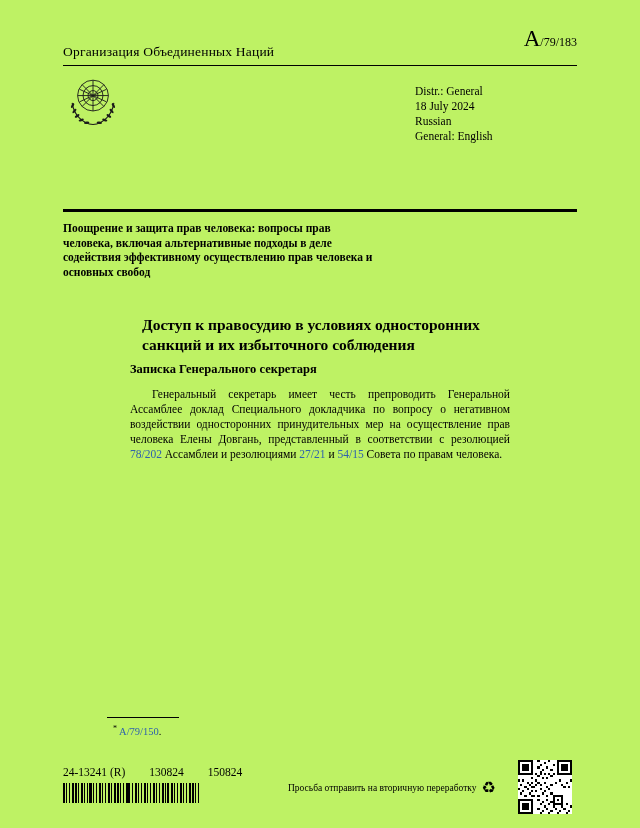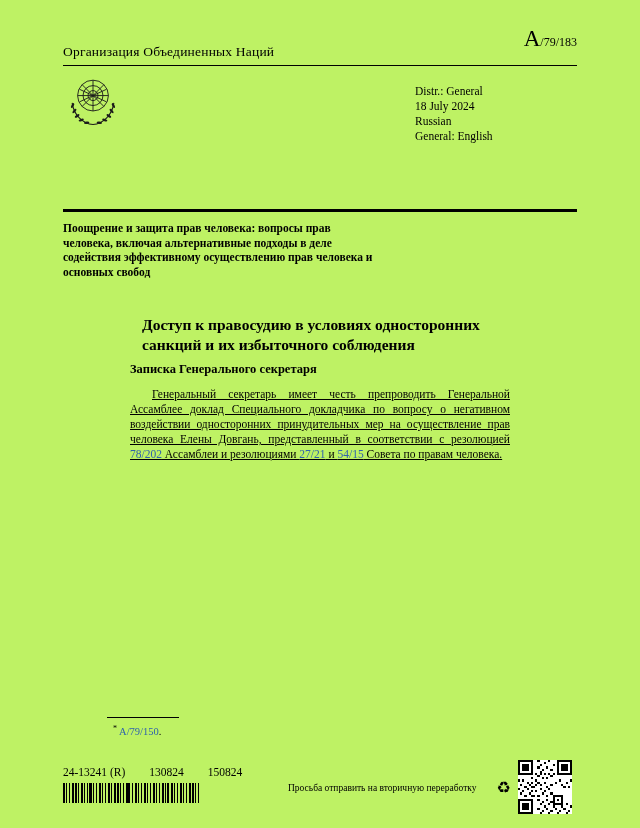--- a/index.html
+++ b/index.html
@@ -21,37 +21,37 @@
   
   .session { position:absolute; left:63px; top:221px; width:312px; font-size:11.5px; line-height:14.5px; }
   .session .bold { font-weight:bold; }
   .session .item { font-weight:normal; }
   .session .item i { font-style:italic; }
   sup { font-size:8px; vertical-align:super; line-height:0; }
 
   
   .main-title { position:absolute; left:130px; top:315px; width:390px; font-size:15.5px; font-weight:bold; line-height:20px;margin-left:12px; }
   .note-subtitle { position:absolute; left:130px; top:362px; font-size:12.5px; font-weight:bold; }
-  .body-para { position:absolute; left:130px; top:387px; width:380px; font-size:11.5px; line-height:15px; text-align:justify; text-indent:22px;text-decoration:underline; }
+  .body-para { position:absolute; left:130px; top:387px; width:380px; font-size:11.5px; line-height:15px; text-align:justify; text-indent:22px; }
   a.doclink { text-decoration:none; cursor:pointer; }
 
   
   .fn-rule { position:absolute; left:107px; top:717px; width:72px; height:1px; background:#000; }
   .footnote { position:absolute; left:113px; top:726px; font-size:10.5px;text-align:right; }
 
   
   .doc-id { position:absolute; left:63px; top:766px; font-size:11.5px; }
   .doc-id span { margin-right:24px; }
   .barcode { position:absolute; left:63px; top:783px; width:136px; height:20px;
     background:
       repeating-linear-gradient(90deg,#000 0 1px,transparent 1px 3px),
       repeating-linear-gradient(90deg,#000 0 2px,transparent 2px 9px),
       repeating-linear-gradient(90deg,#000 0 1px,transparent 1px 13px);
   }
-  .recycle { position:absolute; left:288px; top:780px; font-size:9.5px; display:flex; align-items:center; gap:20px; }
+  .recycle { position:absolute; left:288px; top:780px; font-size:9.5px; display:flex; align-items:center; gap:5px; }
   .recycle .glyph { font-size:16px; line-height:16px; }
   .qr { position:absolute; left:518px; top:760px; }
 </style>
 </head>
 <body>
 
 <div class="page">
 
   <div class="org-line">Организация Объединенных Наций</div>
   <div class="symbol">

